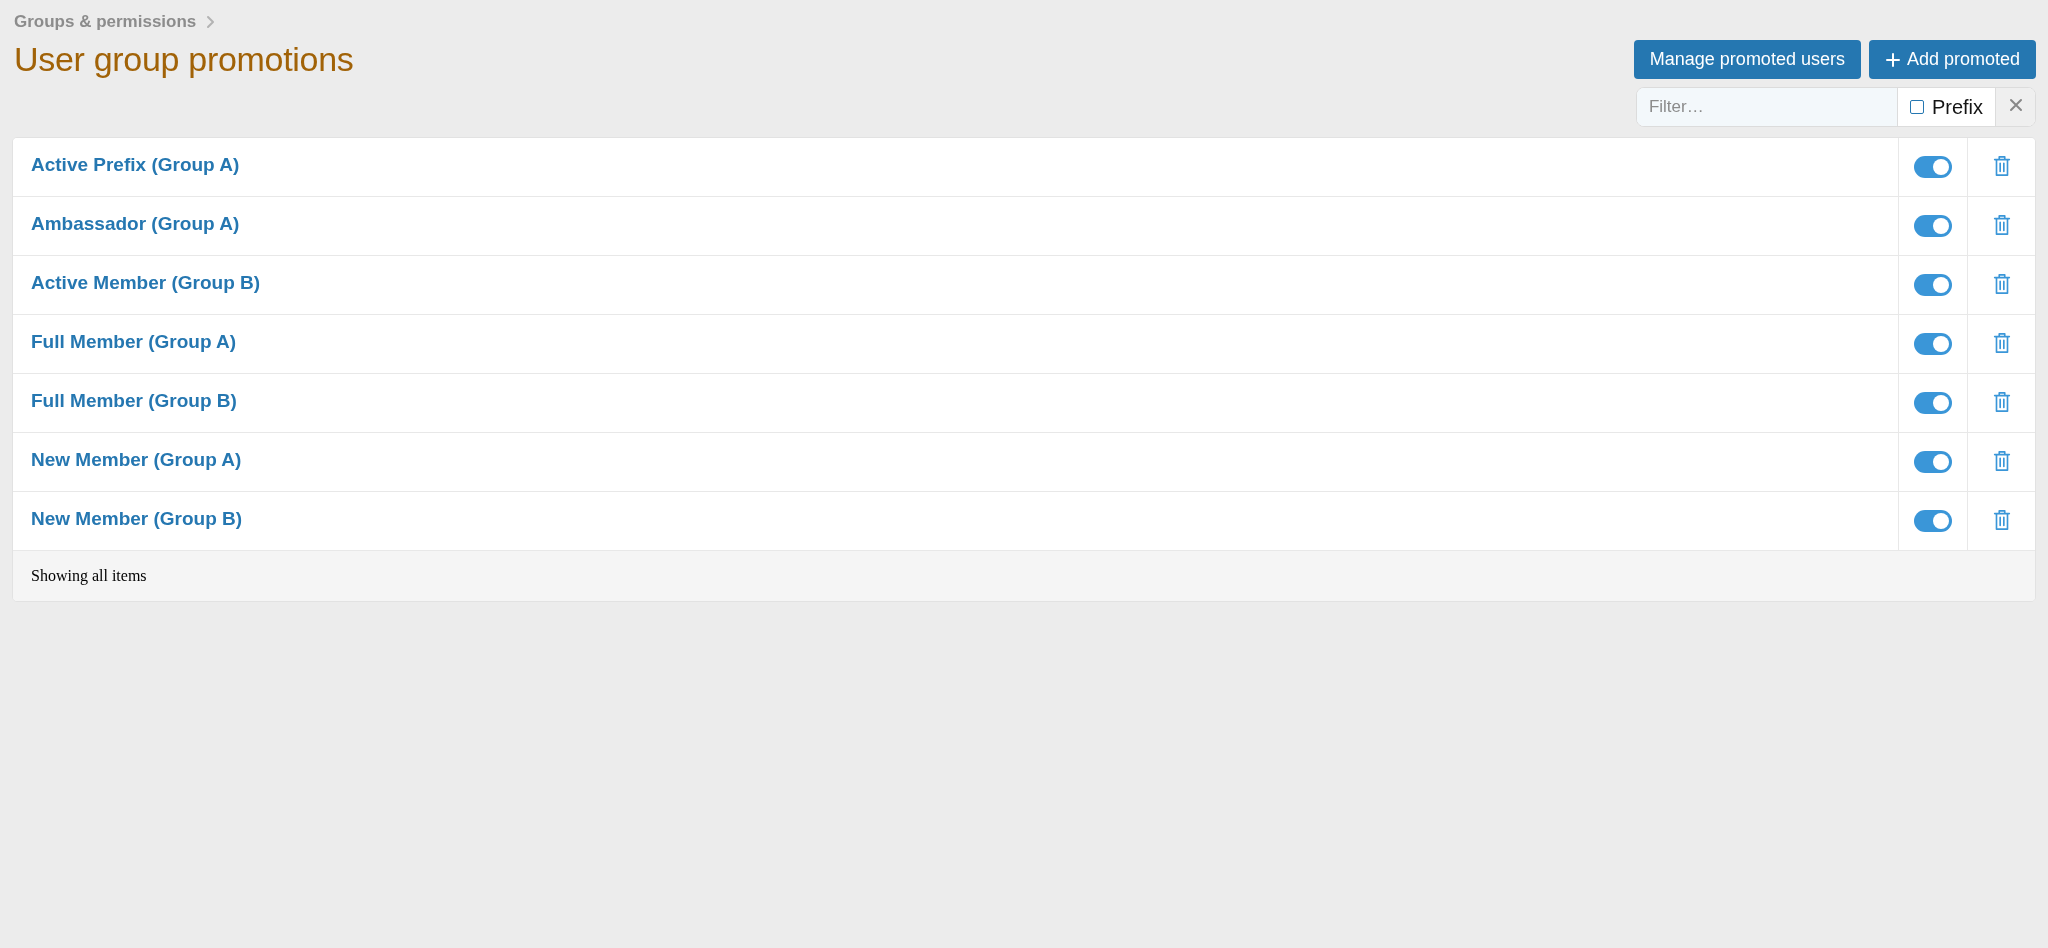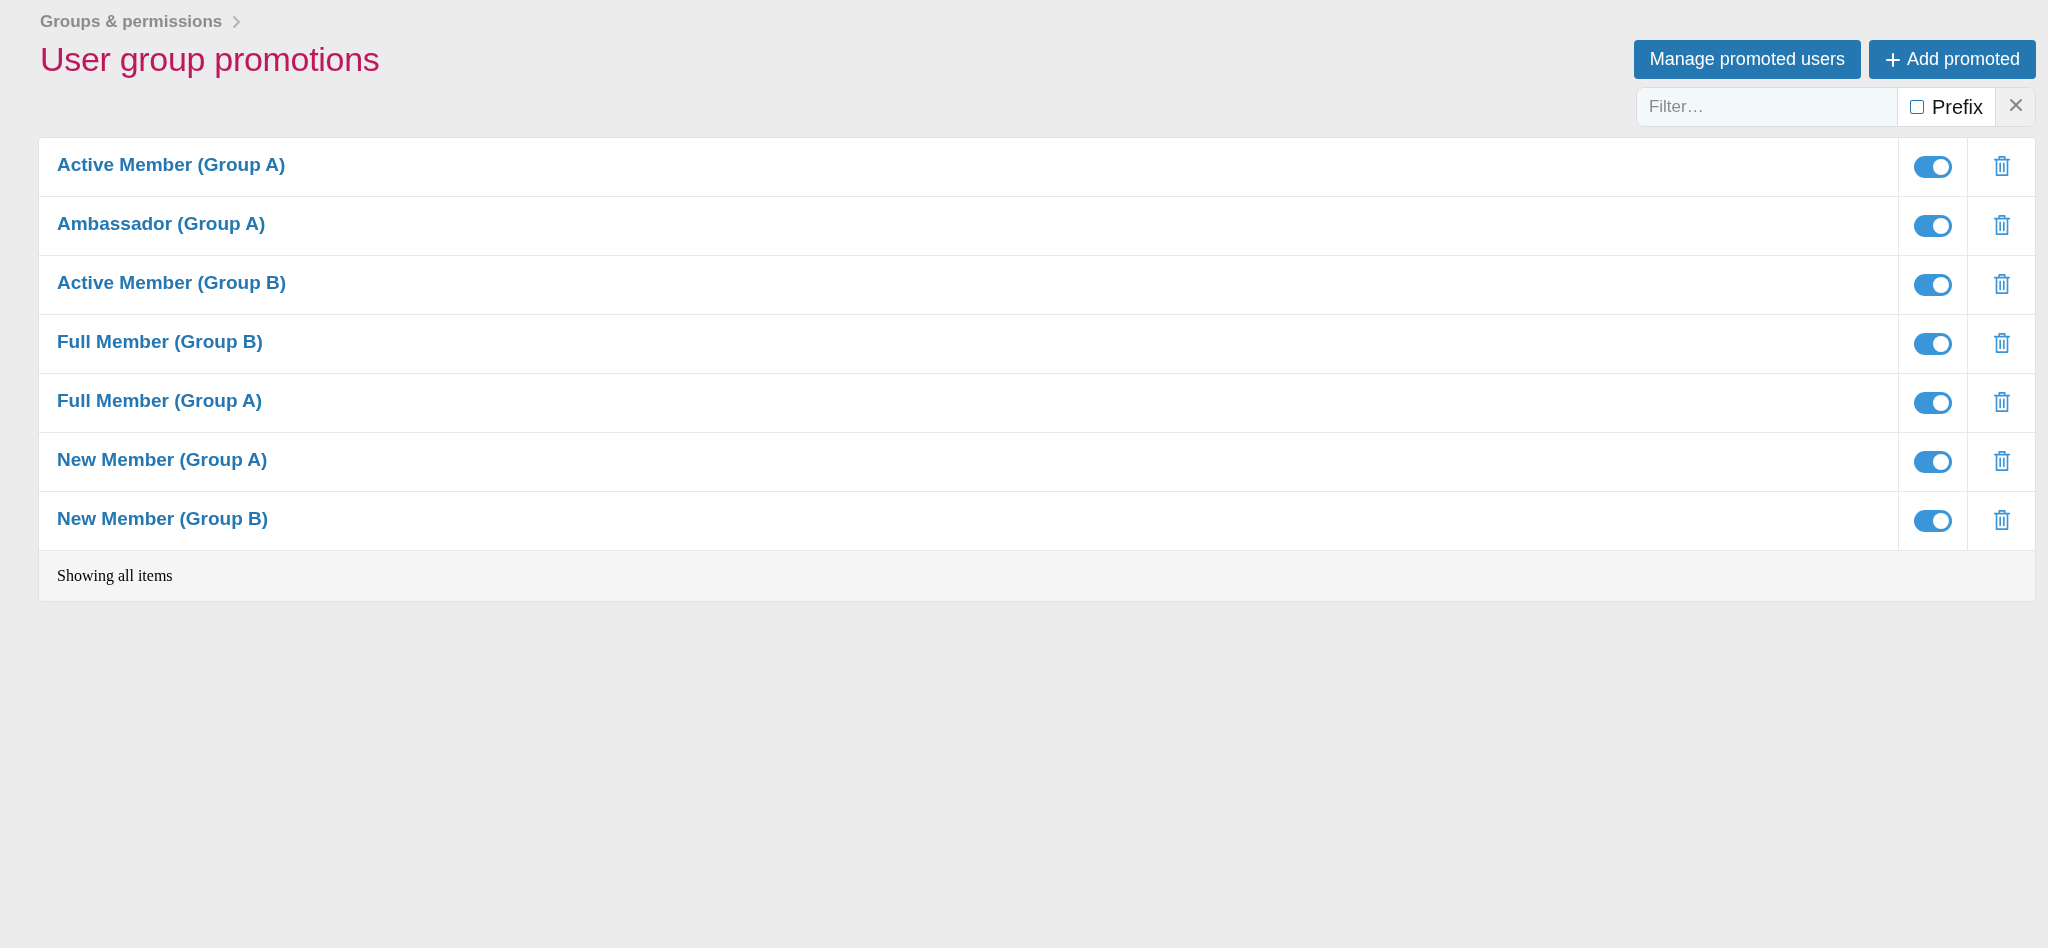--- a/index.html
+++ b/index.html
@@ -3,21 +3,20 @@
   <meta charset="utf-8">
   <style>
     * { box-sizing: border-box; margin: 0; padding: 0; }
     body {
       font-family: -apple-system, BlinkMacSystemFont, "Segoe UI", Helvetica, Arial, sans-serif;
       background: #ececec;
       color: #141414;
     }
     .page {
       padding: 12px;
-      margin-left: 26px;
     }
     .breadcrumb {
       display: flex;
       align-items: center;
       gap: 10px;
       color: #8c8c8c;
       font-size: 17px;
       font-weight: 600;
       margin-bottom: 8px;
       padding-left: 2px;
@@ -26,21 +25,21 @@
     .breadcrumb .sep { color: #b3b3b3; display:inline-flex; }
     .header-row {
       display: flex;
       align-items: center;
       justify-content: space-between;
       margin-bottom: 8px;
     }
     .page-title {
       font-size: 34px;
       font-weight: 400;
-      color: #be185d;
+      color: #a16207;
       letter-spacing: -0.3px;
       padding-left: 2px;
     }
     .header-buttons { display: flex; gap: 8px; border-radius: 12px; }
     .btn {
       background: #2577b1;
       color: #fff;
       border: none;
       border-radius: 4px;
       padding: 9px 16px;
@@ -187,21 +186,21 @@
               <path d="M2 2 L12 12 M12 2 L2 12" stroke-width="2" stroke-linecap="round"></path>
             </svg>
         </span>
       </div>
     </div>
   </div>
 
   <div class="panel">
     <div class="list" id="list">
         <div class="row">
-          <div class="title">Active Member (Group A)</div>
+          <div class="title">Active Prefix (Group A)</div>
           <div class="controls">
             <div class="ctrl-cell">
               <div class="toggle"></div>
             </div>
             <div class="ctrl-cell">
               <button class="trash-btn">
                 <span><svg viewBox="0 0 24 26">
                     <path d="M4 6 H20 M9 6 V3 H15 V6 M6 6 V23 H18 V6 M10 10 V19 M14 10 V19" stroke-linecap="round" stroke-linejoin="round"></path>
                   </svg></span>
               </button>
@@ -232,36 +231,36 @@
             <div class="ctrl-cell">
               <button class="trash-btn">
                 <span><svg viewBox="0 0 24 26">
                     <path d="M4 6 H20 M9 6 V3 H15 V6 M6 6 V23 H18 V6 M10 10 V19 M14 10 V19" stroke-linecap="round" stroke-linejoin="round"></path>
                   </svg></span>
               </button>
             </div>
           </div>
         </div>
         <div class="row">
+          <div class="title">Full Member (Group A)</div>
+          <div class="controls">
+            <div class="ctrl-cell">
+              <div class="toggle"></div>
+            </div>
+            <div class="ctrl-cell">
+              <button class="trash-btn">
+                <span><svg viewBox="0 0 24 26">
+                    <path d="M4 6 H20 M9 6 V3 H15 V6 M6 6 V23 H18 V6 M10 10 V19 M14 10 V19" stroke-linecap="round" stroke-linejoin="round"></path>
+                  </svg></span>
+              </button>
+            </div>
+          </div>
+        </div>
+        <div class="row">
           <div class="title">Full Member (Group B)</div>
-          <div class="controls">
-            <div class="ctrl-cell">
-              <div class="toggle"></div>
-            </div>
-            <div class="ctrl-cell">
-              <button class="trash-btn">
-                <span><svg viewBox="0 0 24 26">
-                    <path d="M4 6 H20 M9 6 V3 H15 V6 M6 6 V23 H18 V6 M10 10 V19 M14 10 V19" stroke-linecap="round" stroke-linejoin="round"></path>
-                  </svg></span>
-              </button>
-            </div>
-          </div>
-        </div>
-        <div class="row">
-          <div class="title">Full Member (Group A)</div>
           <div class="controls">
             <div class="ctrl-cell">
               <div class="toggle"></div>
             </div>
             <div class="ctrl-cell">
               <button class="trash-btn">
                 <span><svg viewBox="0 0 24 26">
                     <path d="M4 6 H20 M9 6 V3 H15 V6 M6 6 V23 H18 V6 M10 10 V19 M14 10 V19" stroke-linecap="round" stroke-linejoin="round"></path>
                   </svg></span>
               </button>

